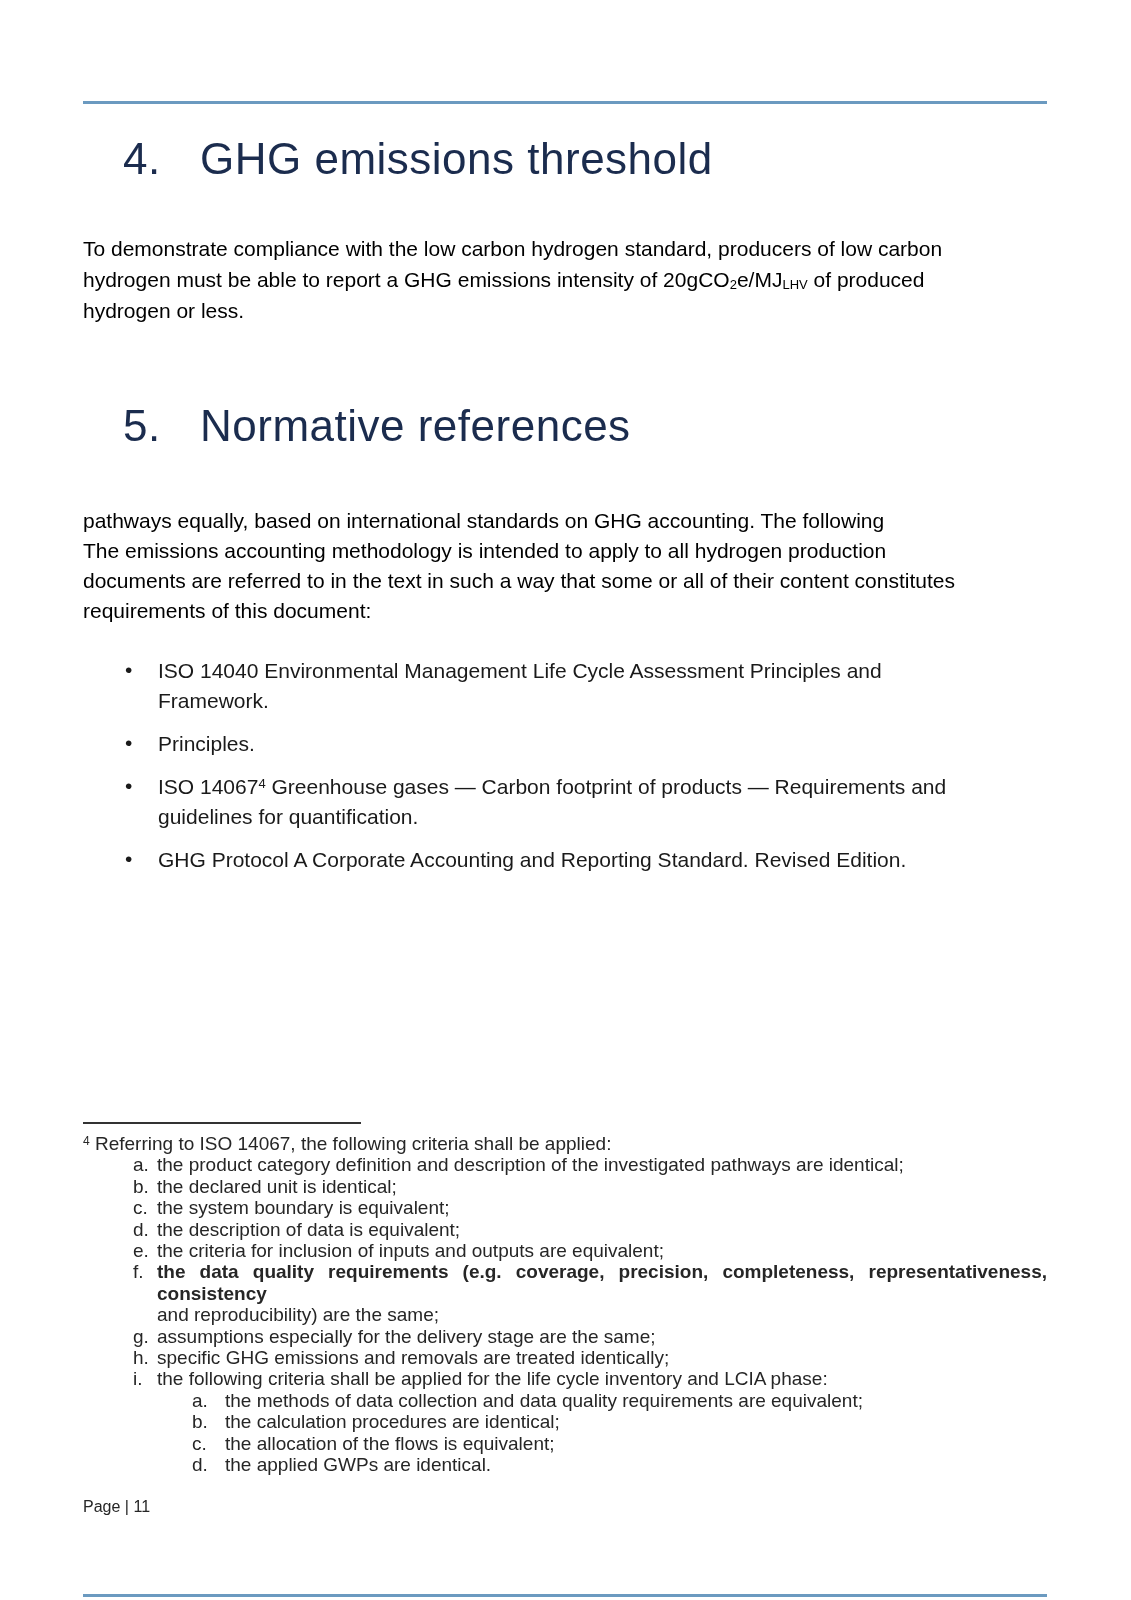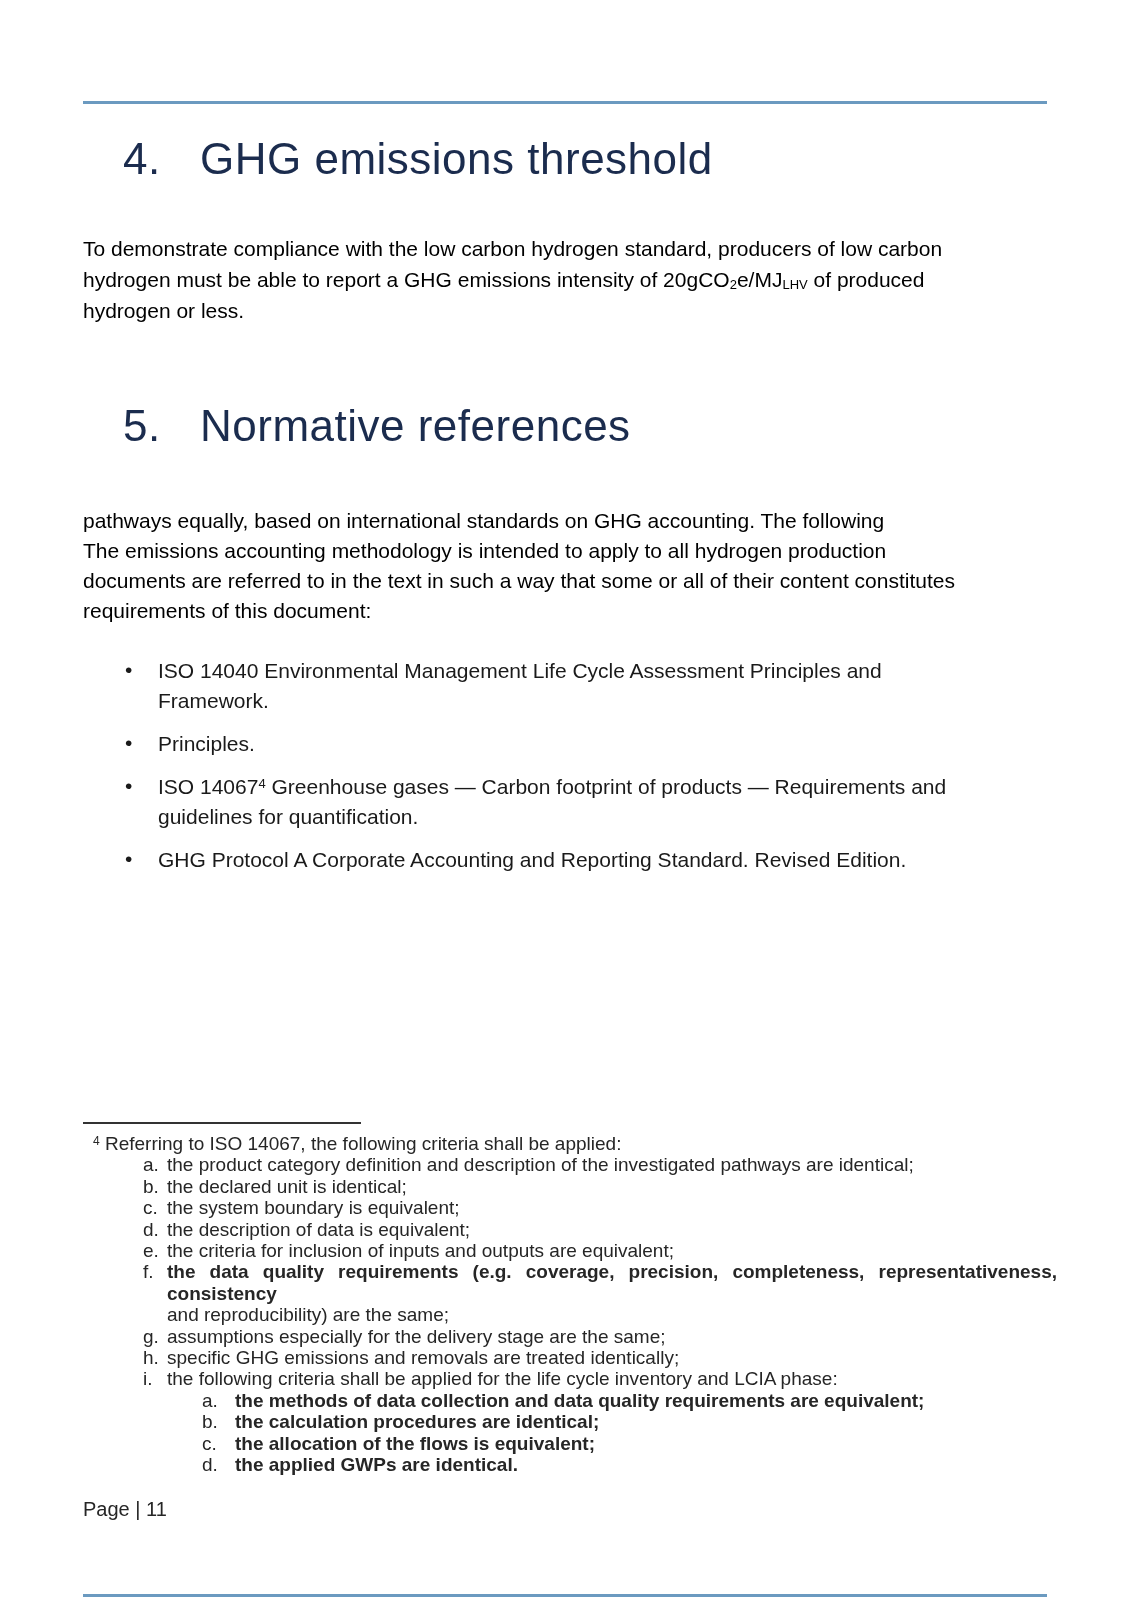--- a/index.html
+++ b/index.html
@@ -76,45 +76,45 @@
   .fsep {
     position: absolute;
     left: 83px;
     top: 1122px;
     width: 278px;
     height: 2px;
     background: #333333;
   }
   .footnote {
     position: absolute;
-    left: 93px;
+    left: 83px;
     width: 964px;
     font-size: 19px;
     line-height: 21.4px;
     color: #262626;
   }
   .fn-intro { white-space: nowrap; }
   .fn-intro sup.sp { font-size: 12px; }
   .fn-row { position: relative; }
   .fn-label { position: absolute; left: 50px; }
   .fn-text { margin-left: 74px; white-space: nowrap; }
   .fn-just {
     margin-left: 74px;
     white-space: normal;
     text-align: justify;
     text-align-last: justify;
     font-weight: bold;
   }
   .fn-sub-label { position: absolute; left: 109px; }
-  .fn-sub-text { margin-left: 142px; white-space: nowrap; font-weight: bold; }
+  .fn-sub-text { margin-left: 142px; white-space: nowrap; }
   .page-number {
     position: absolute;
     left: 83px;
     top: 1498px;
-    font-size: 20px;
+    font-size: 16px;
     color: #262626;
     white-space: nowrap;
   }
 </style>
 </head>
 <body>
 
 <div class="page">
 
   <div class="rule top"></div>

